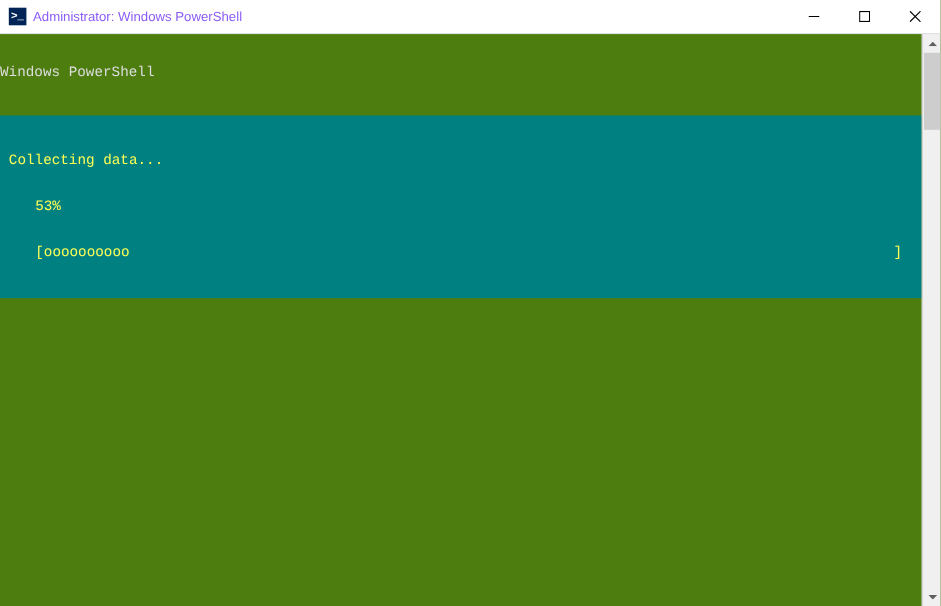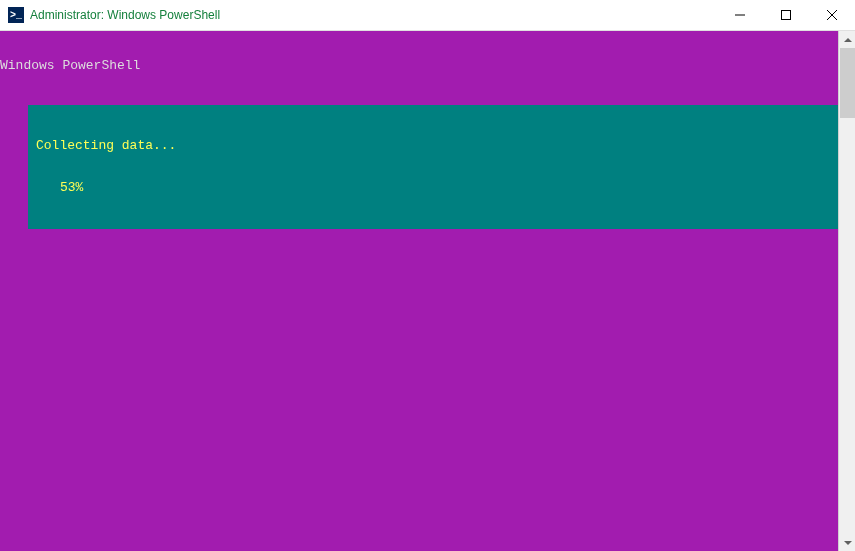--- a/index.html
+++ b/index.html
@@ -26,21 +26,21 @@
       display: flex;
       align-items: center;
       justify-content: center;
       font-size: 10px;
       color: white;
       font-weight: bold;
     }
     .titlebar-text {
       font-family: "Segoe UI", Tahoma, sans-serif;
       font-size: 12px;
-      color: #15803d;
+      color: #8b5cf6;
       flex: 1;
     }
     .titlebar-controls {
       display: flex;
       height: 100%;
     }
     .titlebar-btn {
       width: 46px;
       height: 100%;
       display: flex;
@@ -49,38 +49,37 @@
       font-family: "Segoe UI", sans-serif;
       color: #000;
     }
     .titlebar-btn svg { display: block; }
     .window-body {
       display: flex;
       height: calc(551px - 31px);
     }
     .console {
       flex: 1;
-      background: #a21caf;
+      background: #4d7c0f;
       color: #cccccc;
       font-size: 13px;
       line-height: 14px;
       white-space: pre;
       overflow: hidden;
       position: relative;
     }
     .console-header {
       padding: 0;
       color: #dddddd;
     }
     .progress-band {
       background: #008080;
       color: #ffff55;
       padding: 6px 0 6px 0;
       margin-top: 4px;
-      margin-left: 28px;
     }
     .progress-line {
       padding-left: 8px;
     }
     .progress-percent {
       padding-left: 32px;
     }
     .progress-bar-row {
       padding-left: 32px;
       display: flex;
@@ -138,20 +137,24 @@
     </div>
   </div>
 </div>
 
 <div class="window-body">
   <div class="console">
     <div class="console-header">Windows PowerShell</div>
     <div class="progress-band">
       <div class="progress-line">Collecting data...</div>
       <div class="progress-percent">53%</div>
+      <div class="progress-bar-row">
+        <span><span>[</span><span>oooooooooo</span></span>
+        <span>]</span>
+      </div>
     </div>
   </div>
   <div class="scrollbar">
     <div class="scrollbar-arrow top">
       <svg width="8" height="4" viewBox="0 0 8 4">
           <polygon points="4,0 8,4 0,4" fill="#606060"></polygon>
         </svg>
     </div>
     <div class="scrollbar-thumb"></div>
     <div class="scrollbar-arrow bottom">

